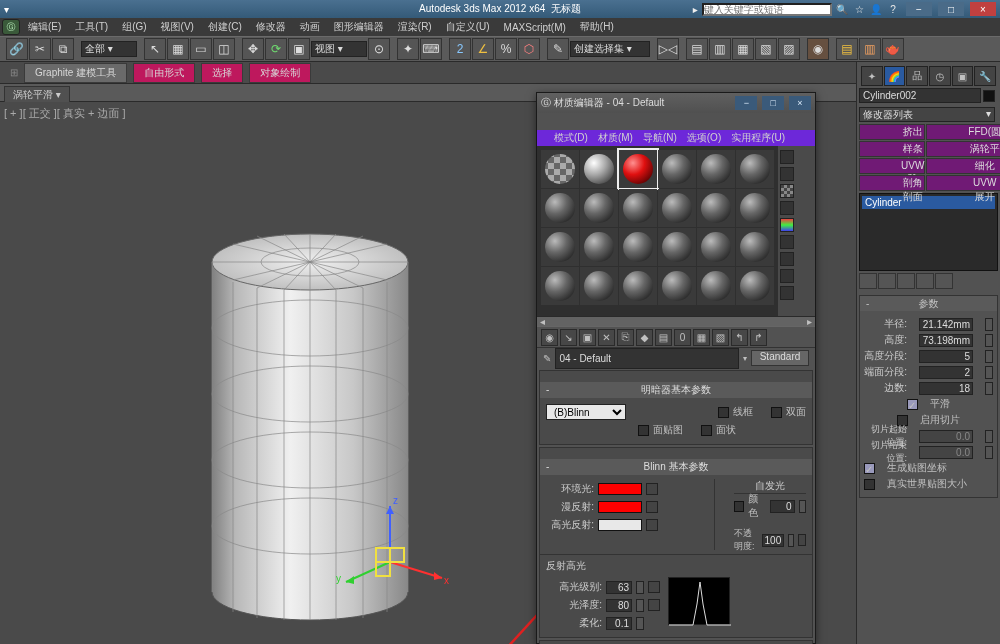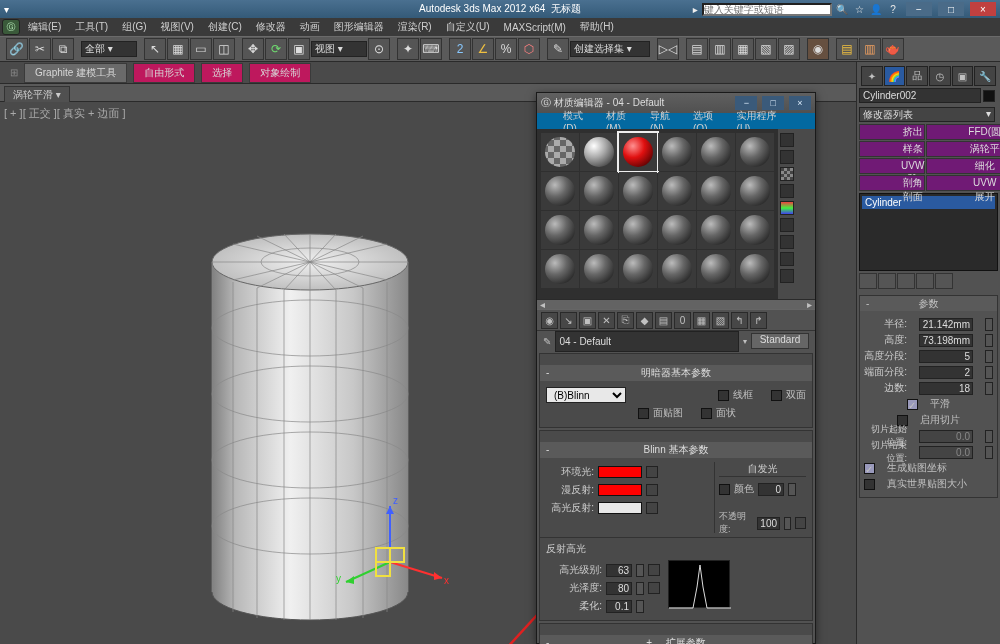--- a/index.html
+++ b/index.html
@@ -31,21 +31,21 @@
   .polymodel-btn { background: #505050; border: 1px solid #333; padding: 1px 8px; color: #ccc; display: inline-block; }
 
   .viewport-area { position: absolute; left: 0; top: 102px; right: 145px; bottom: 0; background: #4a4a4a; }
   .viewport-label { position: absolute; left: 4px; top: 4px; color: #aaa; font-size: 11px; }
 
   .cylinder-svg { position: absolute; left: 200px; top: 120px; }
 
   .mat-editor { position: absolute; left: 536px; top: 92px; width: 280px; height: 552px; background: #525252; border: 1px solid #1a1a1a; box-shadow: 0 2px 8px rgba(0,0,0,.5); }
   .mat-title { height: 20px; background: linear-gradient(#606060,#505050); display: flex; align-items: center; justify-content: space-between; padding: 0 4px; color: #ddd; }
   .mat-title .wbtn { width: 22px; height: 14px; background: #3a5a7a; display: inline-flex; align-items: center; justify-content: center; margin-left: 2px; font-size: 9px; color: #d8e8f8; }
-  .mat-menu { height: 16px; background: #0369a1; display: flex; align-items: center; padding: 0 22px; gap: 2px; color: #d0d0d0; font-size: 10px; }
+  .mat-menu { height: 16px; background: #6d28d9; display: flex; align-items: center; padding: 0 13px; gap: 2px; color: #d0d0d0; font-size: 10px; margin-top: 17px; }
   .mat-menu span { padding: 0 4px; }
   .sample-area { height: 170px; background: #4a4a4a; display: flex; position: relative; }
   .sphere-grid { display: grid; grid-template-columns: repeat(6, 38px); grid-template-rows: repeat(4, 38px); gap: 1px; padding: 4px; background: #2f2f2f; }
   .sphere { width: 38px; height: 38px; background: #3a3a3a; display: flex; align-items: center; justify-content: center; }
   .sphere.sel { outline: 2px solid #eee; }
   .ball { width: 30px; height: 30px; border-radius: 50%; background: radial-gradient(circle at 33% 30%, #bbb 0%, #666 40%, #1a1a1a 90%); }
   .ball.white { background: radial-gradient(circle at 33% 30%, #fff 0%, #aaa 40%, #333 90%); }
   .ball.checker { background: repeating-conic-gradient(#aaa 0 25%, #666 0 50%) 50%/12px 12px; border-radius: 50%; }
   .ball.red { background: radial-gradient(circle at 33% 30%, #ff9090 0%, #e01010 40%, #400000 90%); }
   .sample-tools { width: 18px; background: #4a4a4a; display: flex; flex-direction: column; gap: 3px; padding: 4px 2px; }
@@ -417,21 +417,21 @@
             <span class="lbl">漫反射:</span>
             <span class="swatch" style="background:#ff0000"></span>
             <span class="tiny-sq"></span>
           </div>
         <div class="row">
             <span class="lbl">高光反射:</span>
             <span class="swatch" style="background:#e8e8e8"></span>
             <span class="tiny-sq"></span>
           </div>
       </div>
-      <div style="width:92px;border-left:1px solid #333;padding-left:4px">
+      <div style="width:92px;border-left:1px solid #333;padding-left:19px">
         <div style="text-align:center;color:#ccc;border-bottom:1px solid #333;margin-bottom:4px">自发光</div>
         <div class="row">
             <span class="chk"></span>
             <span>颜色</span>
             <span class="spin">0</span>
             <span class="spin-arrows"></span>
           </div>
         <div style="height:14px"></div>
         <div class="row">
             <span style="font-size:9px">不透明度:</span>

